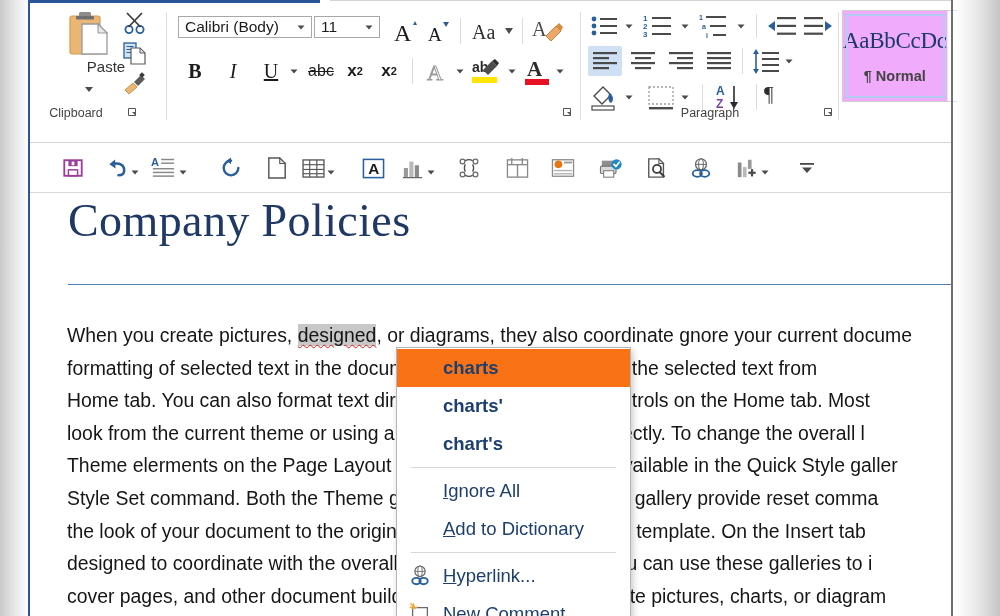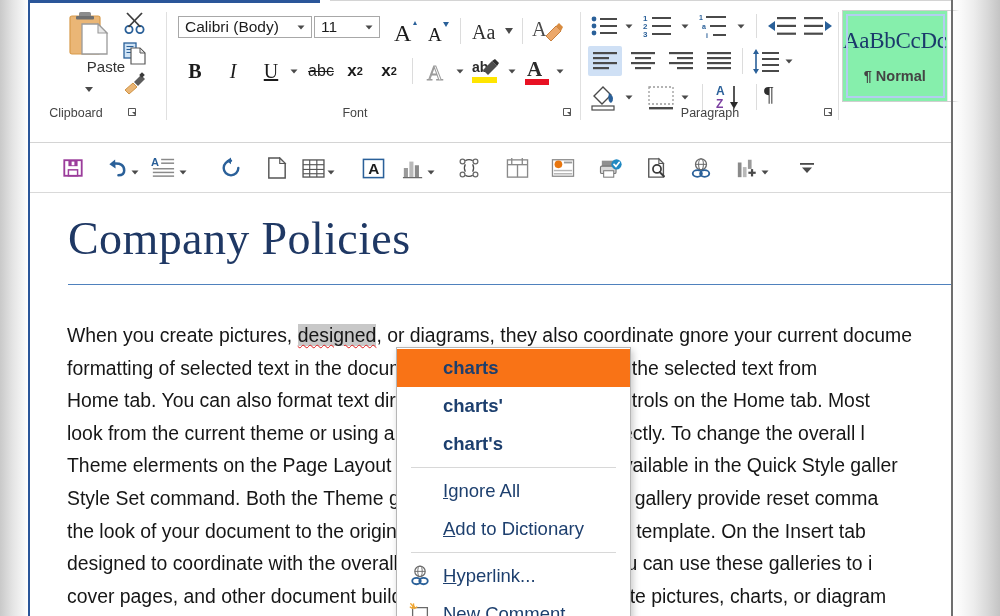--- a/index.html
+++ b/index.html
@@ -113,21 +113,21 @@
   .style-gallery {
     position: absolute; top: 6px; height: 92px;
     border: 1px solid #cfcfcf; background: #fff; display: flex; overflow: hidden;
   }
   .style-tile {
     width: 112px; height: 90px; background: #fff;
     border-right: 1px solid #e8e8e8;
     display: flex; flex-direction: column; align-items: center; justify-content: center;
     cursor: pointer; padding: 4px 0;
   }
-  .style-tile.active { outline: 2px solid #b3cdf0; outline-offset: -5px; background:#86efac; }
+  .style-tile.active { outline: 2px solid #b3cdf0; outline-offset: -5px; background:#f0abfc; }
   .style-tile .sample {
     font-family: "Liberation Serif", serif; font-size: 23px; color: #1b3a6b;
     letter-spacing: -0.3px; white-space: nowrap; overflow: hidden; width: 100%;
     text-align: center; margin-bottom: 14px;
   }
   .style-tile .sname {
     font-size: 14.5px; color: #444; white-space: nowrap; font-weight: bold;
   }
 
   
@@ -141,21 +141,21 @@
     border-radius: 2px;
   }
   .qat-caret { position: absolute; top: 19px; width: 12px; height: 12px; cursor: pointer; }
 
   
   .doc {
     position: absolute; left: 31px; top: 194px; right: 48px; bottom: 0;
     background: #ffffff; overflow: hidden;
   }
   .doc-title {
-    position: absolute; left: 37px; top: 18px;
+    position: absolute; left: 37px; top: 0;
     font-family: "Liberation Serif", serif;
     font-size: 46px; color: #1f3864; font-weight: normal; letter-spacing: 0.4px;
     white-space: nowrap;
   }
   .title-rule {
     position: absolute; left: 37px; top: 90px; right: 0px; height: 1px;
     background: #4f81bd;
   }
   .body-text {
     position: absolute; left: 36px; top: 125px; width: 1000px;
@@ -370,21 +370,20 @@
           <text x="5" y="22" font-family="Liberation Serif, serif" font-size="21" font-weight="bold" fill="#2b2b2b">A</text>
           <rect x="3" y="25" width="24" height="6" fill="#e81123"></rect>
         </svg>
       </div>
       <div class="ic-btn" style="left:382px; top:58px; width:16px; height:18px;">
         <svg viewBox="0 0 10 10" width="10" height="10">
             <path d="M1.5 3.5 L8.5 3.5 L5 7.5 Z" fill="#4a4a4a"></path>
           </svg>
       </div>
 
-      <div class="group-label" style="left:0px; width:370px;">Font</div>
       <div class="dlg-launcher" style="left:392px;">
         <svg viewBox="0 0 12 12" width="12" height="12">
           <path d="M1.5 1.5 h7 M1.5 1.5 v7 M1.5 8.5 h7 L8.5 1.5" fill="none" stroke="#555" stroke-width="1"></path>
           <path d="M5 5 h4 v4 z" fill="#555"></path>
         </svg>
       </div>
       <div class="group-sep" style="left:410px;"></div>
     </div>
 
     <div class="group" style="left:550px; width:260px;">

